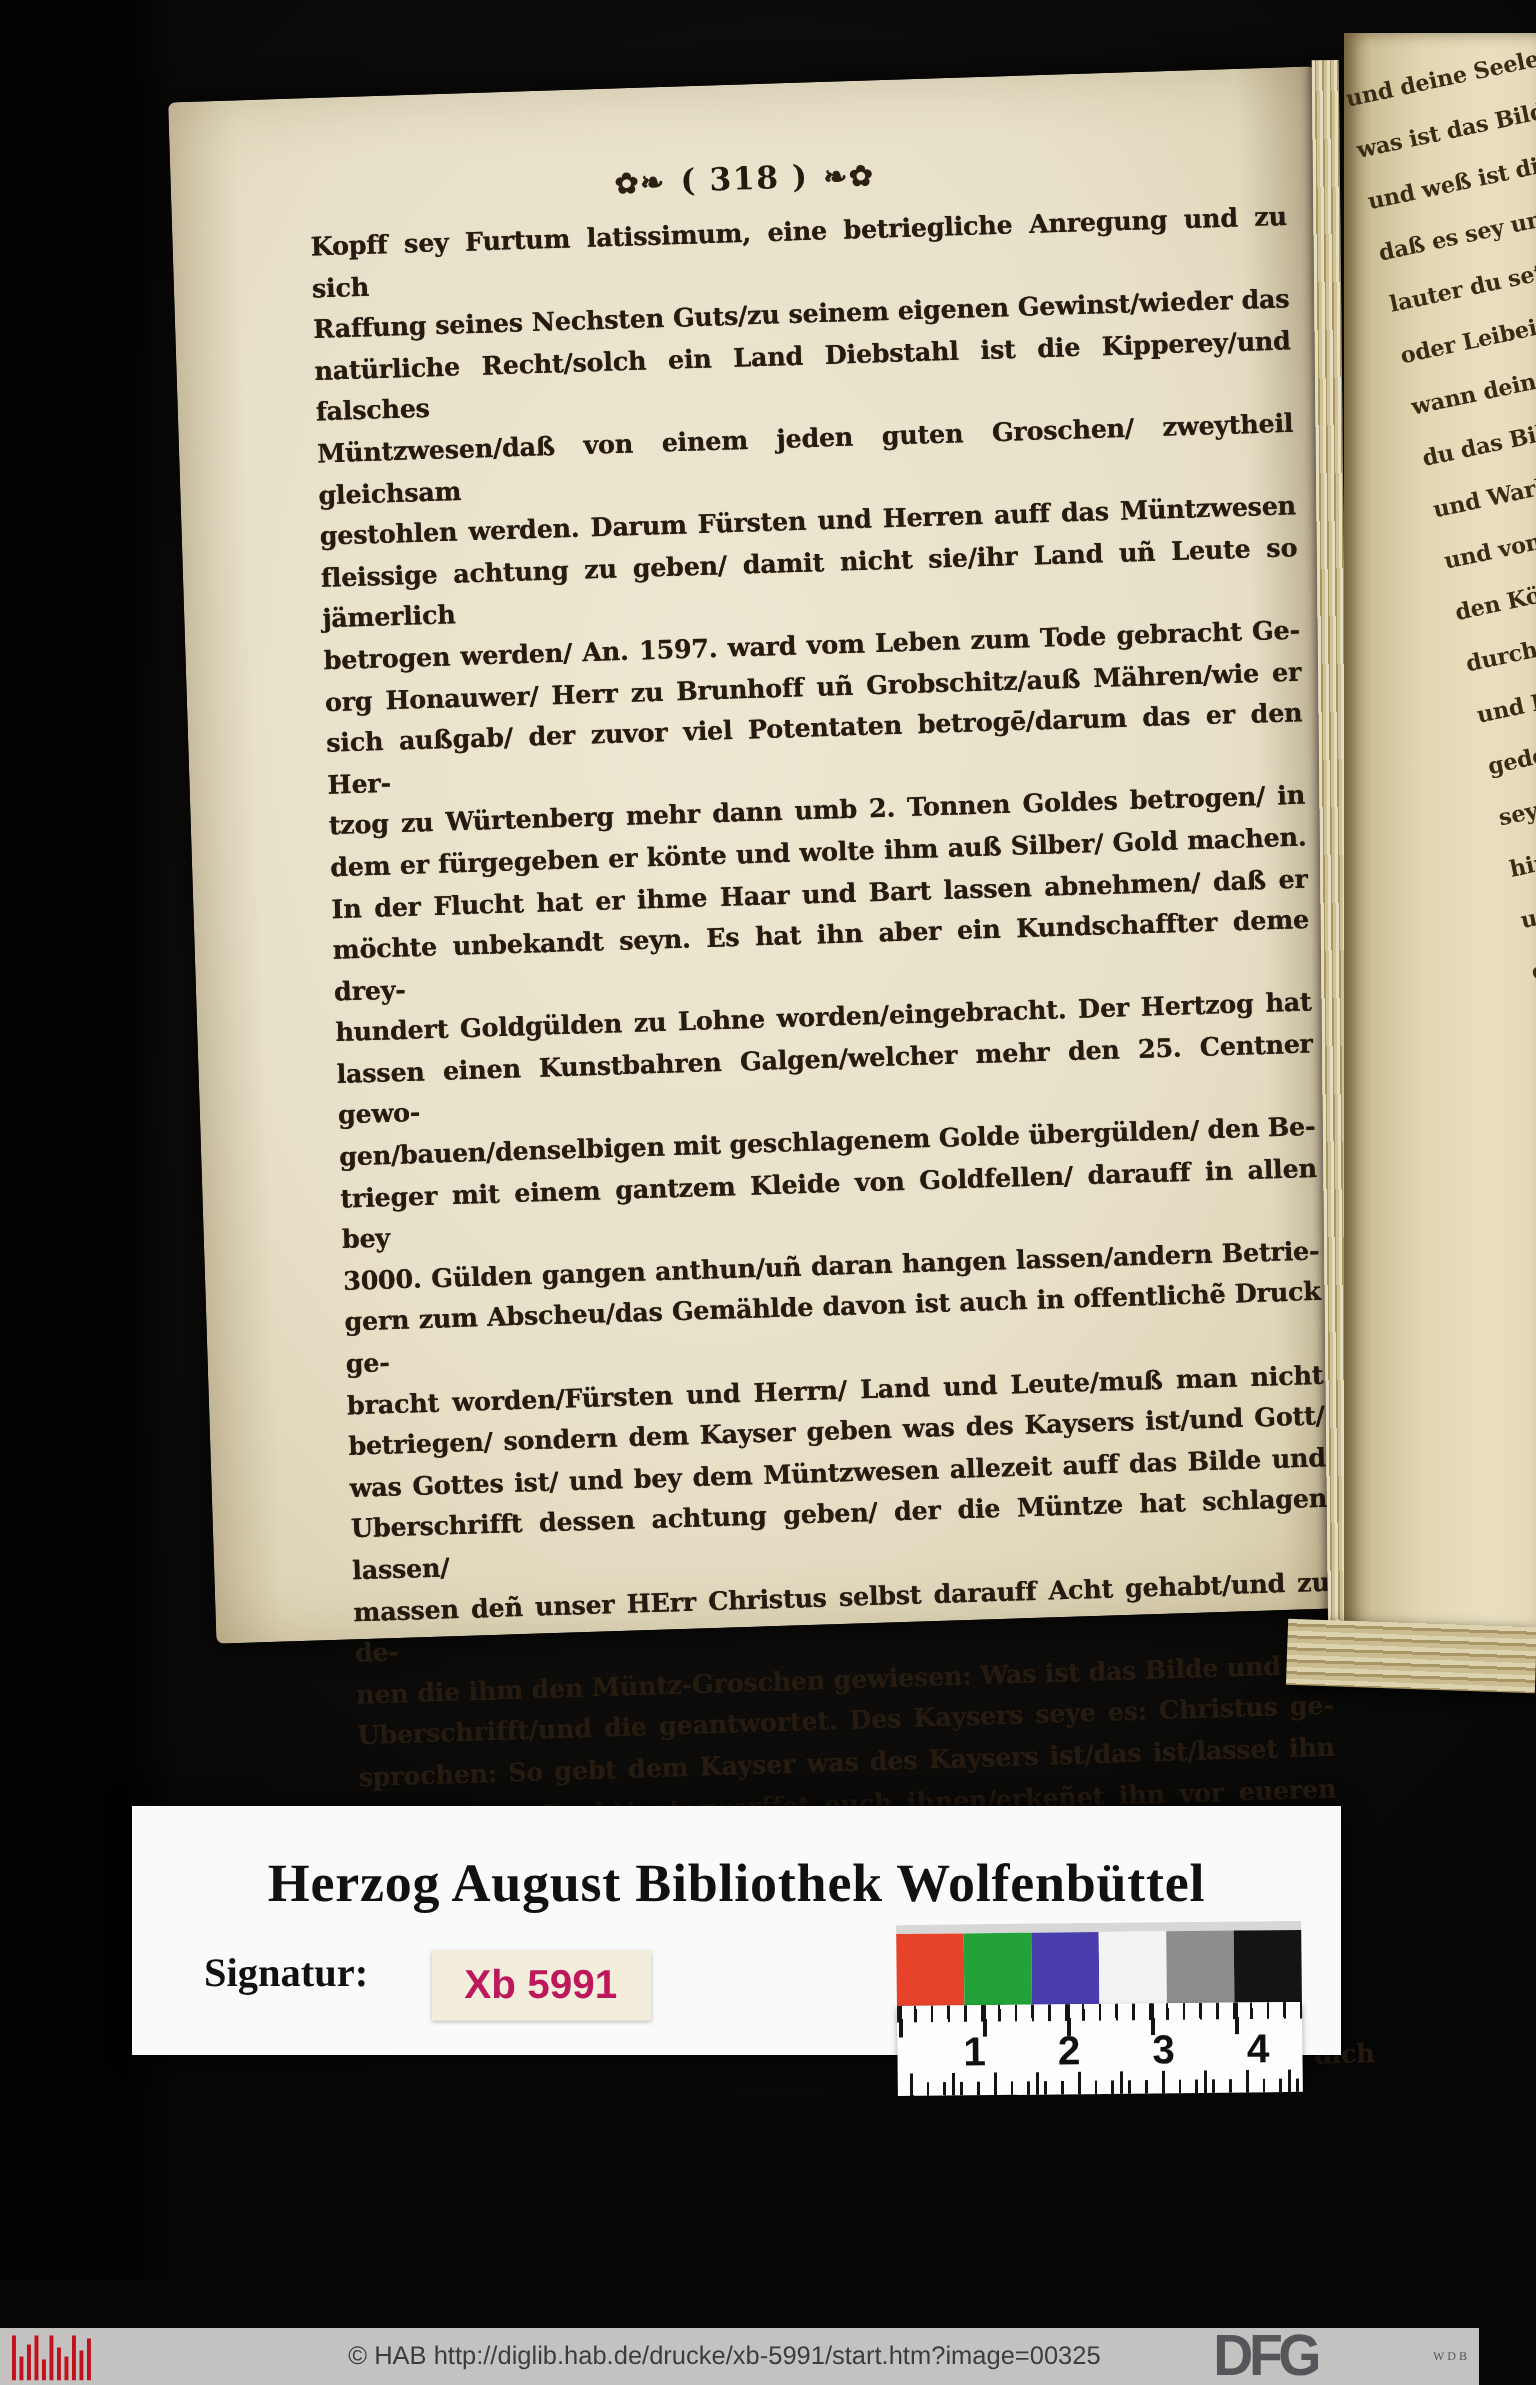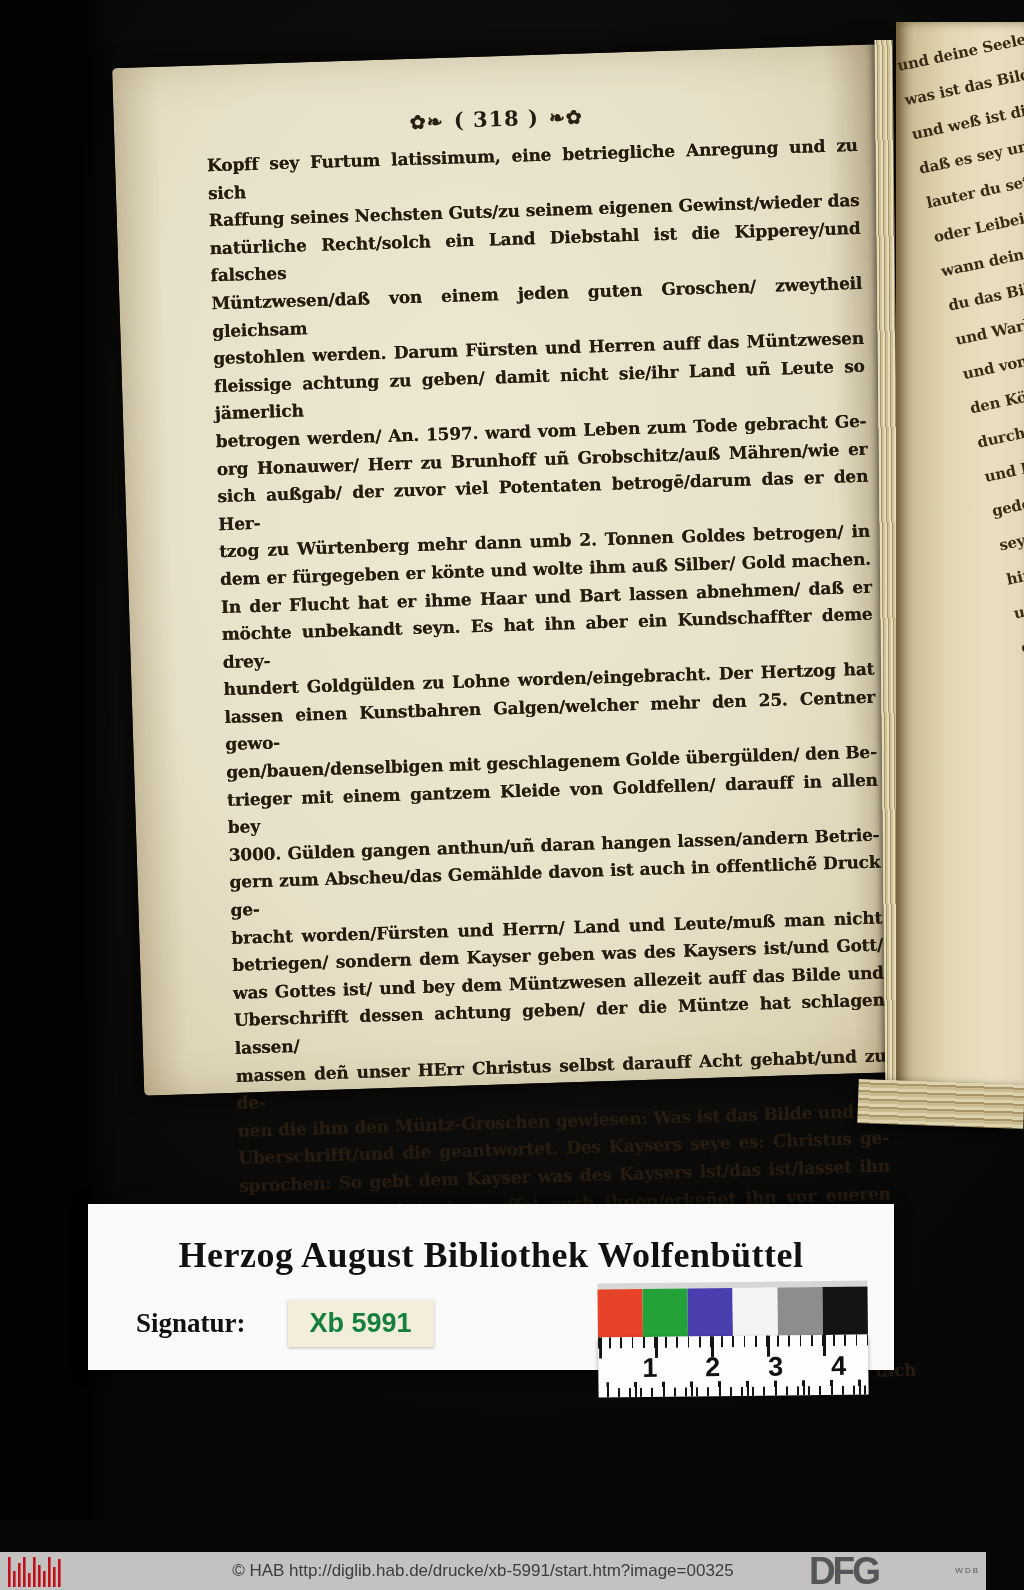--- a/index.html
+++ b/index.html
@@ -60,24 +60,24 @@
     box-shadow:0 4px 10px rgba(0,0,0,0.8);
   }
 
   
   .label {
     position:absolute; left:88px; top:1204px; width:806px; height:166px;
     background:#fafafa; box-shadow:0 0 14px rgba(0,0,0,0.9);
     font-family:"Liberation Serif", serif;
   }
   .label-title { text-align:center; padding-top:30px; font-size:36px; font-weight:bold; color:#111; letter-spacing:0.5px; }
-  .sig-row { position:absolute; left:48px; top:96px; display:flex; align-items:center; }
+  .sig-row { position:absolute; left:48px; top:96px; display:flex; }
   .sig-label { font-size:27px; font-weight:bold; color:#111; }
   .sig-sticker { margin-left:42px; background:#f2eedb; box-shadow:0 1px 3px rgba(0,0,0,0.25); padding:8px 22px; }
-  .sig-value { font-size:27px; font-weight:bold; color:#15803d; font-family:"Liberation Sans", sans-serif;margin-top:24px; }
+  .sig-value { font-size:27px; font-weight:bold; color:#be185d; font-family:"Liberation Sans", sans-serif;margin-top:24px; }
 
   
   .scale { position:absolute; left:510px; top:78px; width:270px; transform:rotate(-0.6deg); }
   .scale-top { height:6px; background:#d7d7d5; }
   .swatches { display:flex; height:48px; }
   .swatch { flex:1 1 0; }
   .ruler { position:relative; height:60px; background:#fdfdfd; box-shadow:0 2px 4px rgba(0,0,0,0.35); }
   .mm-top { position:absolute; left:0; top:0; right:0; height:11px;
     background:repeating-linear-gradient(90deg,#141414 0 1.8px, transparent 1.8px 11.2px); }
   .cm-top { position:absolute; left:1px; top:0; right:0; height:21px;
@@ -96,21 +96,21 @@
   .barcode { position:absolute; left:8px; bottom:3px; }
   .footer-caption {
     position:absolute; left:50%; top:50%; transform:translate(-52%,-50%);
     font-family:"Liberation Sans", sans-serif; font-size:17px; color:#3c3c3c; white-space:nowrap;
   }
   .dfg-logo {
     position:absolute; right:108px; top:-2px;
     font-family:"Liberation Sans", sans-serif; font-size:37px; font-weight:bold;
     color:#55565a; letter-spacing:-3px; transform:scaleY(1.05);
   }
-  .wdb { position:absolute; right:6px; top:14px; font-family:Liberation Sans, sans-serif;
+  .wdb { position:absolute; right:6px; top:14px; font-family:Liberation Serif, serif;
     font-size:8px; color:#55555a; letter-spacing:2px; }
 </style>
 </head>
 <body>
 
 <div id="stage">
 
   <div class="left-void"></div>
 
   <div class="page">

